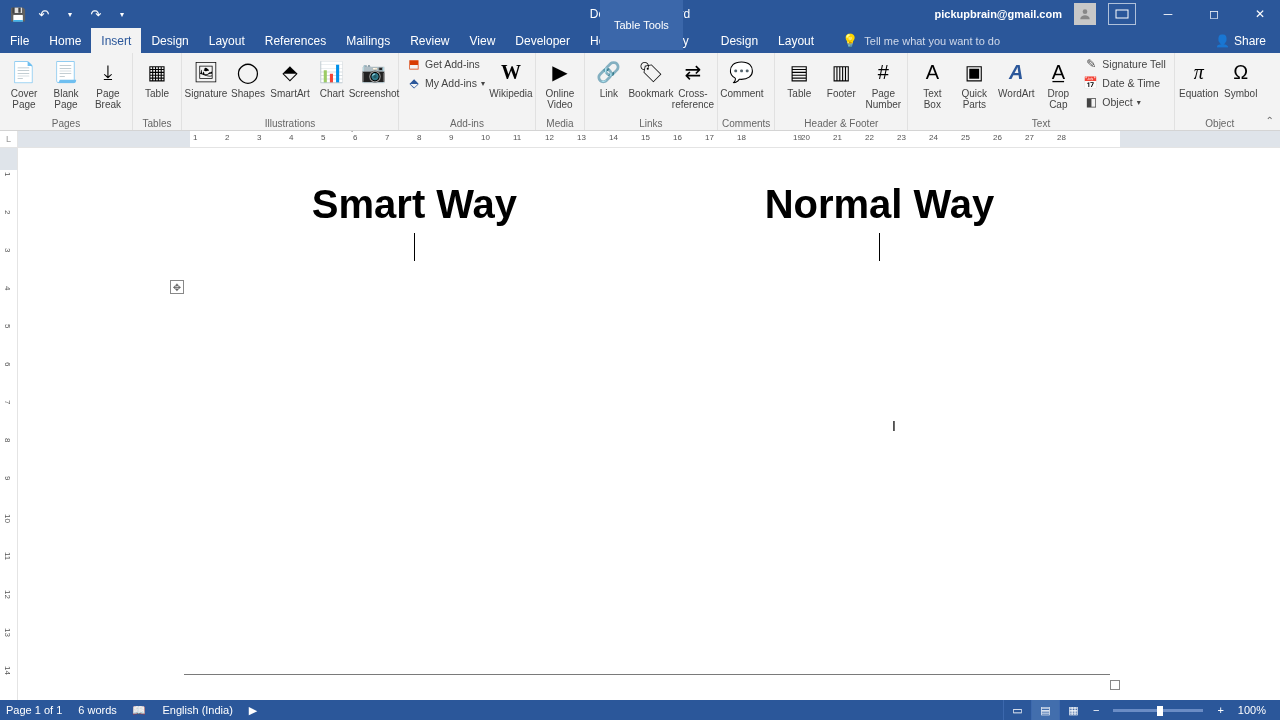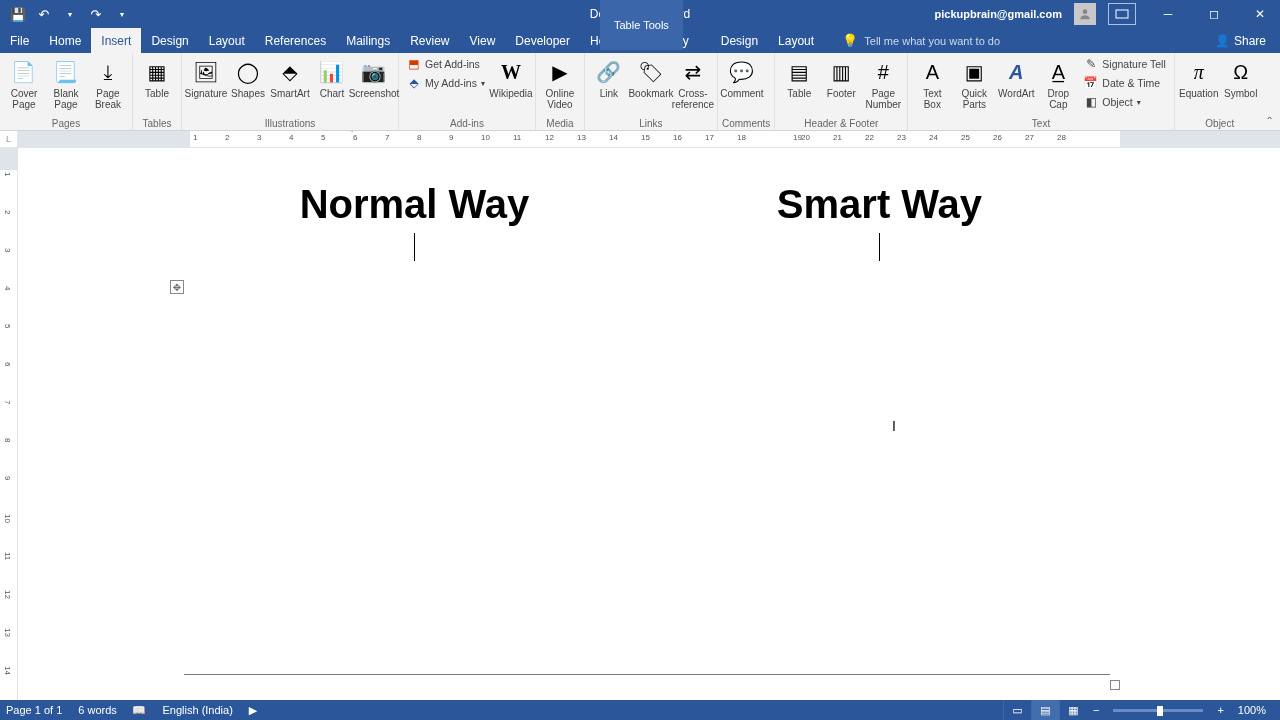--- a/index.html
+++ b/index.html
@@ -386,27 +386,27 @@
         <span class="ruler-v-tick" style="top: 418px;">12</span>
         <span class="ruler-v-tick" style="top: 456px;">13</span>
         <span class="ruler-v-tick" style="top: 494px;">14</span>
       </div>
   </div>
   <div class="page-wrap">
     <div class="page">
       <div class="table-handle">✥</div>
       <div class="columns">
         <div class="col">
-          <h2>Normal Way</h2>
-          <div class="cursor-line"></div>
-        </div>
-        <div class="col">
           <h2>Smart Way</h2>
           <div class="cursor-line"></div>
           <span class="text-cursor">I</span>
+        </div>
+        <div class="col">
+          <h2>Normal Way</h2>
+          <div class="cursor-line"></div>
         </div>
       </div>
       <div class="para-line"></div>
       <div class="resize-handle"></div>
     </div>
   </div>
 </div>
 
 <div class="status-bar">
   <span>Page 1 of 1</span>

